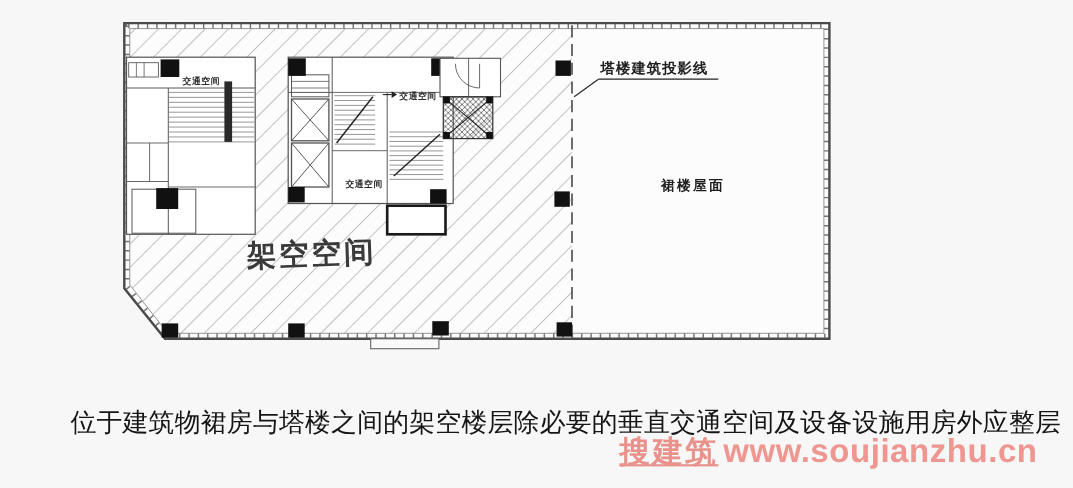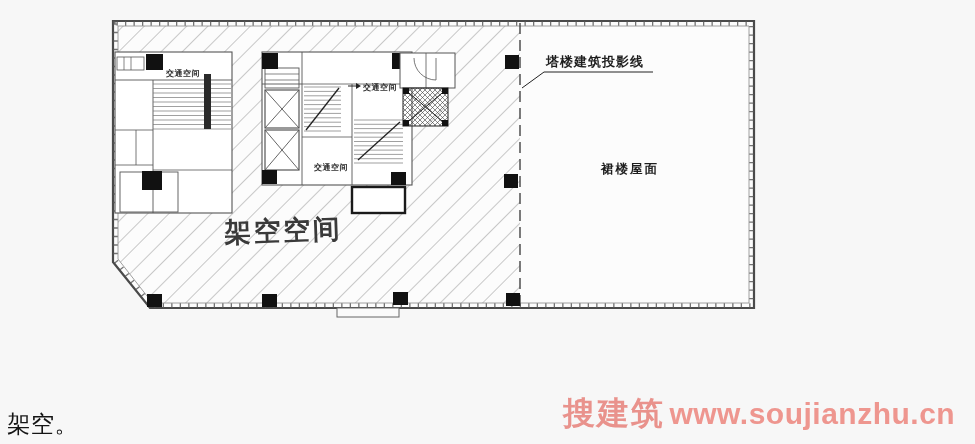--- a/index.html
+++ b/index.html
@@ -19,22 +19,23 @@
   }
   .caption-line1{left:64px;top:368px;}
   .caption-line2{left:7px;top:408px;}
   .watermark{
     position:absolute;z-index:1;
     left:563px;top:392px;
     white-space:nowrap;opacity:0.92;
   }
   .watermark .brand{
     font-family:"Liberation Serif",serif;
-    font-weight:bold;font-size:32px;color:#e88a84;
+    font-weight:bold;font-size:28px;color:#e88a84;
     letter-spacing:2px;
+    text-decoration:underline;
   }
   .watermark .url{
     font-family:"Liberation Sans",sans-serif;
     font-weight:bold;font-size:30px;color:#ee8e87;
     letter-spacing:0.5px;
   }
 </style>
 </head>
 <body>
 
@@ -158,15 +159,15 @@
     </g>
 
     <text x="601" y="173" font-size="12.5" fill="#1e1e1e" font-weight="bold" letter-spacing="2">裙楼屋面</text>
   </svg>
 
   <div class="watermark">
     <span class="brand">搜建筑</span>
     <span class="url">www.soujianzhu.cn</span>
   </div>
 
-  <div class="caption caption-line2">架空。</div>
+  <div class="caption caption-line1">位于建筑物裙房与塔楼之间的架空楼层除必要的垂直交通空间及设备设施用房外应整层</div>
 
 </div>
 
 </body></html>

